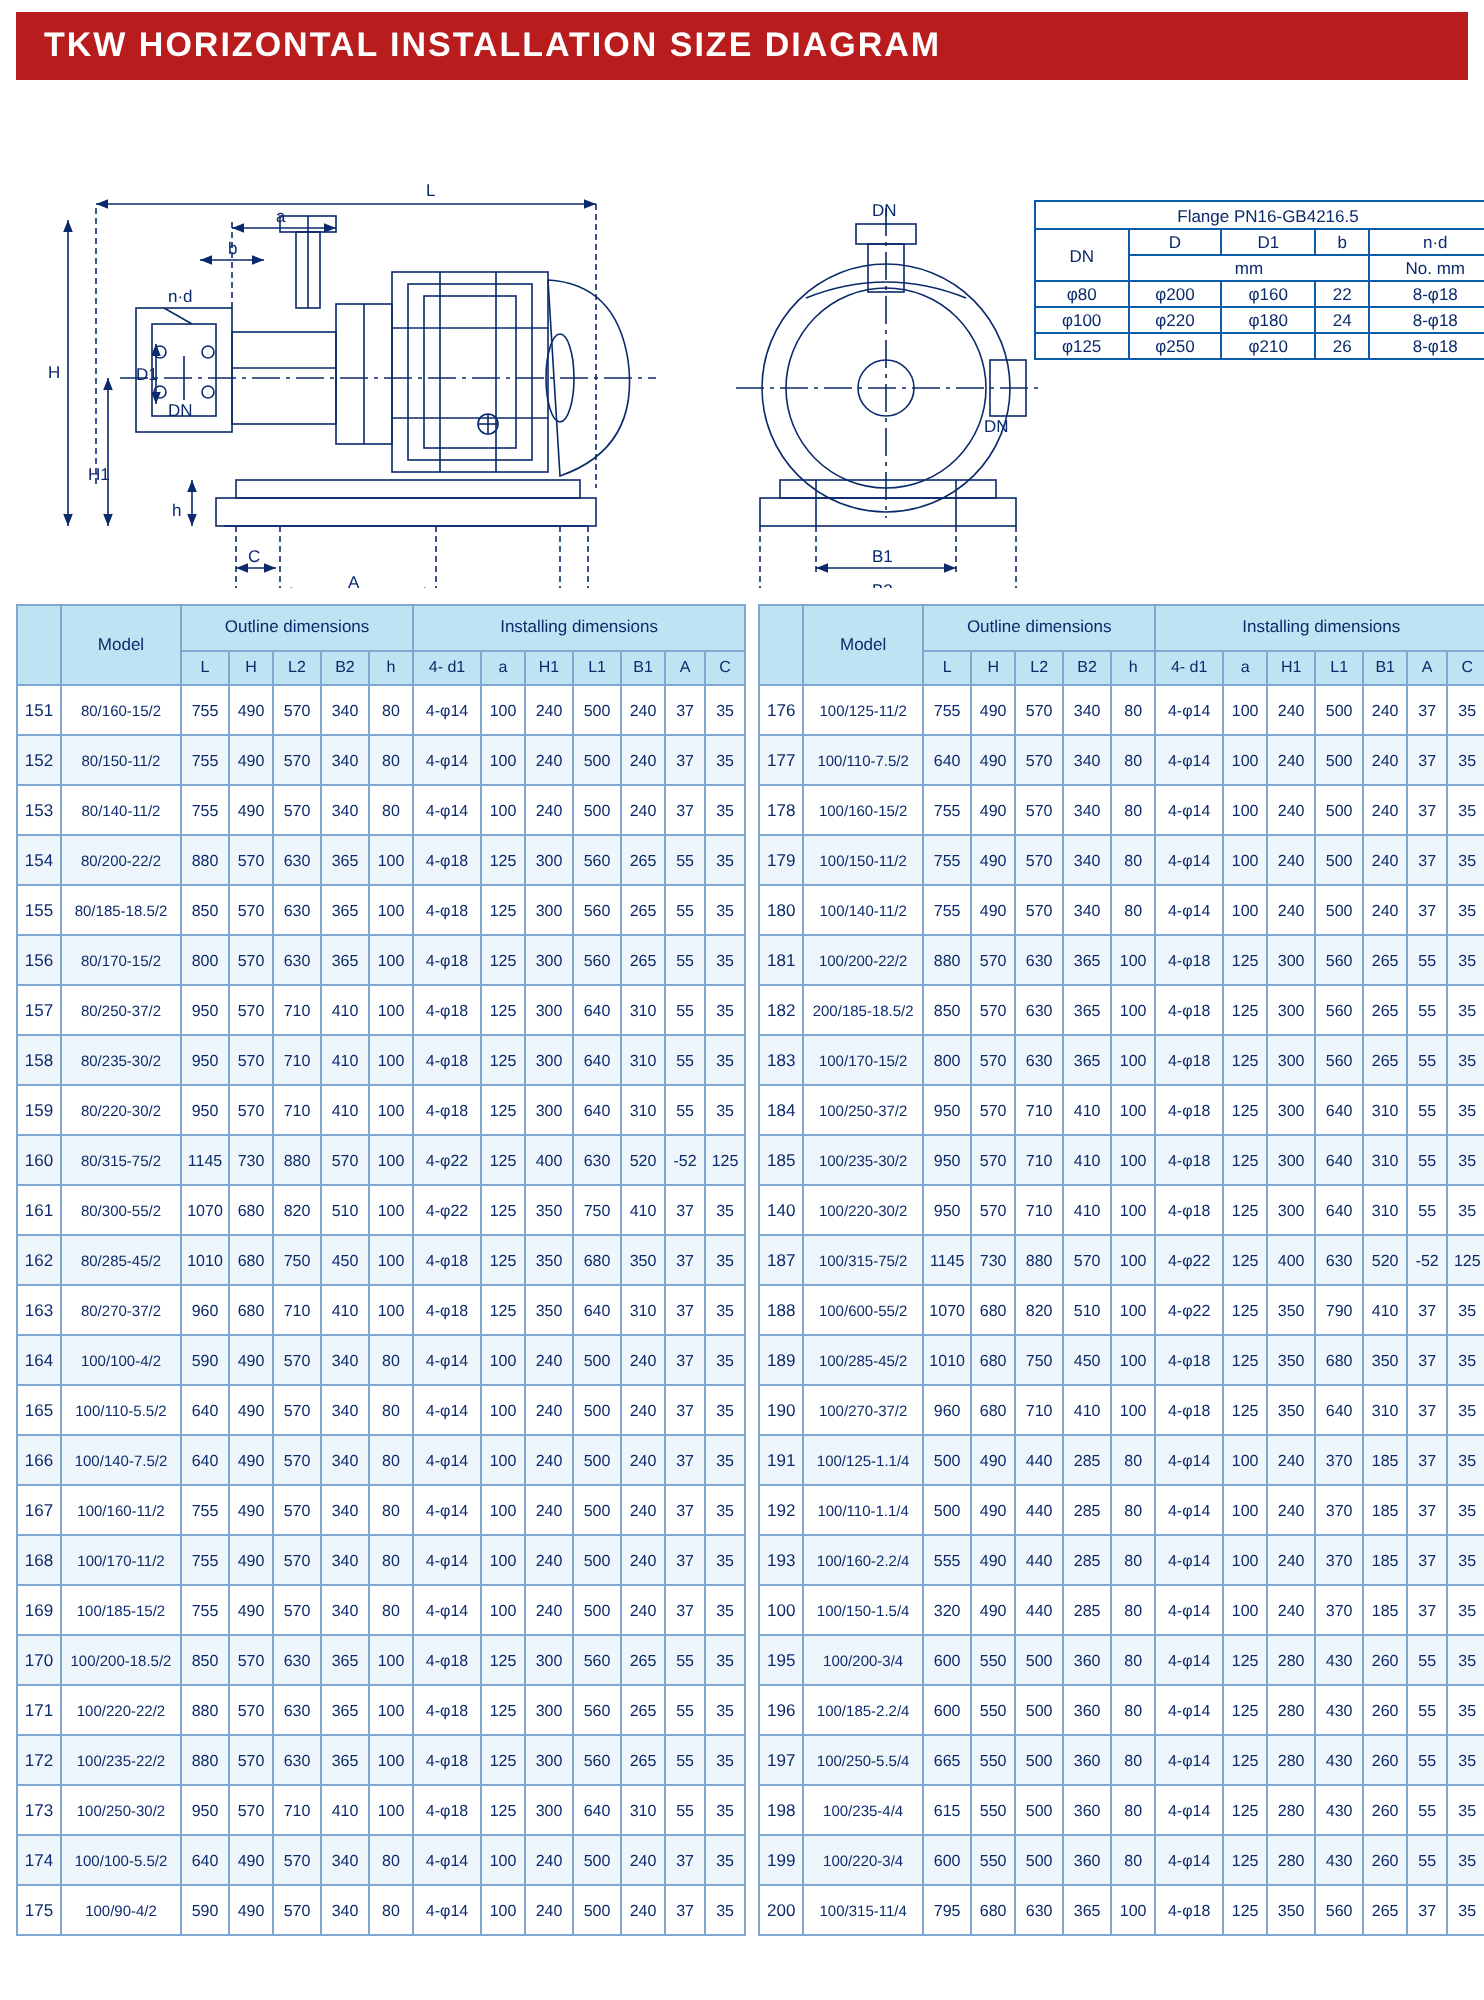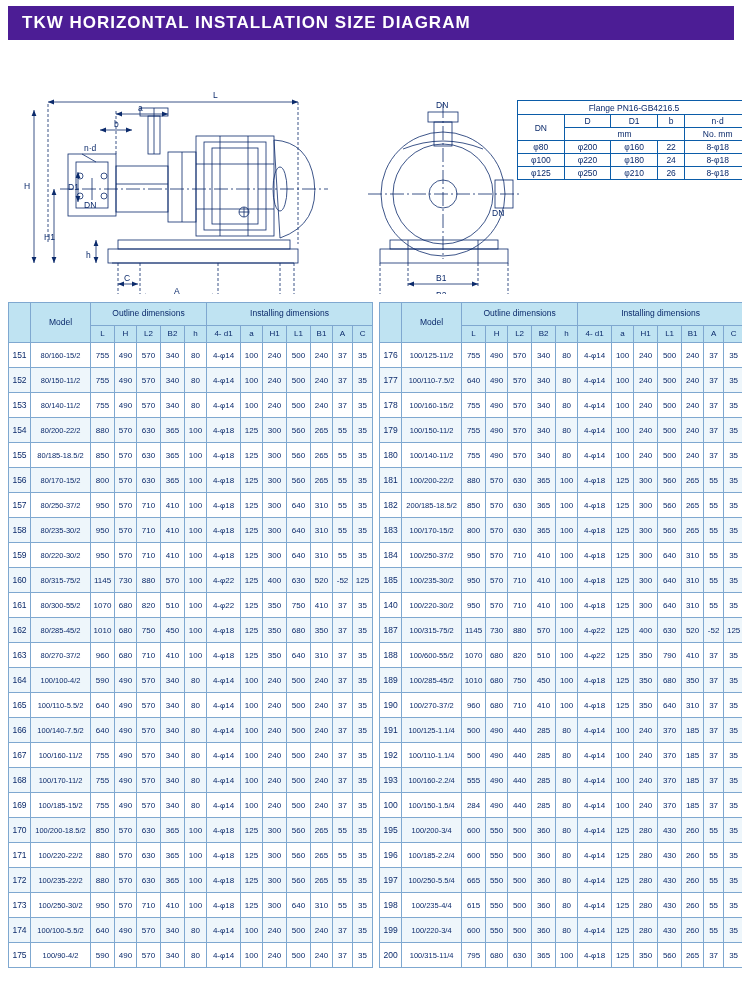--- a/index.html
+++ b/index.html
@@ -1,21 +1,21 @@
 <!DOCTYPE html>
 <html><head>
 <meta charset="utf-8">
 <style>
   html,body{margin:0;padding:0;background:#ffffff;}
   body{width:742px;font-family:"Liberation Sans",sans-serif;color:#0b2a6b;}
   .page{width:742px;position:relative;}
 
   
   .titlebar{
-    height:34px;background:#4c1d95;color:#ffffff;
+    height:34px;background:#b91c1c;color:#ffffff;
     display:flex;align-items:center;
     margin:6px 8px 0 8px;
     padding-left:14px;
     letter-spacing:1px;
   }
   .titlebar .t{font-size:17px;font-weight:bold;font-family:"Liberation Sans",sans-serif;}
 
   
   .drawing{position:relative;height:250px;margin:4px 8px 0 8px;}
   .drawing svg{display:block;}
@@ -1021,21 +1021,21 @@
             <td>100</td>
             <td>240</td>
             <td>370</td>
             <td>185</td>
             <td>37</td>
             <td>35</td>
           </tr>
           <tr>
             <td class="idx">100</td>
             <td class="model">100/150-1.5/4</td>
-            <td>284</td>
+            <td>320</td>
             <td>490</td>
             <td>440</td>
             <td>285</td>
             <td>80</td>
             <td>4-φ14</td>
             <td>100</td>
             <td>240</td>
             <td>370</td>
             <td>185</td>
             <td>37</td>

